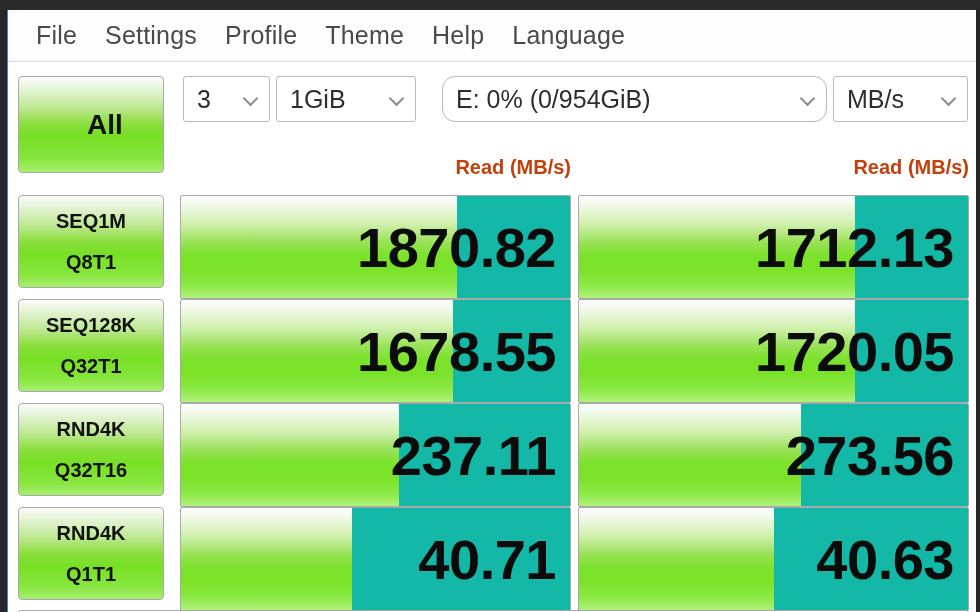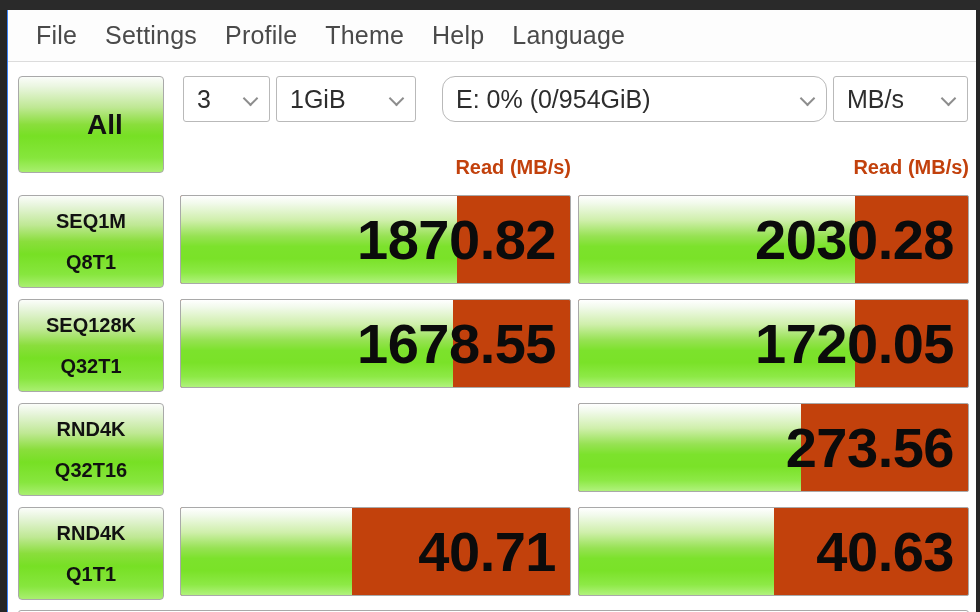--- a/index.html
+++ b/index.html
@@ -202,25 +202,25 @@
     font-weight: bold;
     color: #111111;
     line-height: 1.25;
     margin-top: 16px;
   }
 
   .score-panel {
     position: absolute;
     top: 0;
     width: 391px;
-    height: 89px;
+    height: 104px;
     border: 1px solid #a9a9a9;
     border-radius: 2px;
     box-sizing: border-box;
-    background: #c2410c;
+    background: #14b8a6;
     overflow: hidden;
     cursor: default;
   }
   .score-panel.read  { left: 162px; }
   .score-panel.write { left: 560px; }
 
   .score-fill {
     position: absolute;
     left: 0;
     top: 0;
@@ -314,21 +314,21 @@
       <div class="test-label">
         <span class="tl-main">SEQ1M</span>
         <span class="tl-sub">Q8T1</span>
       </div>
       <div class="score-panel read">
         <div class="score-fill" style="width: 71%;"></div>
         <div class="score-value">1870.82</div>
       </div>
       <div class="score-panel write">
         <div class="score-fill" style="width: 71%;"></div>
-        <div class="score-value">2030.28</div>
+        <div class="score-value">1712.13</div>
       </div>
     </div>
 
     <div class="result-row" id="row-1">
       <div class="test-label">
         <span class="tl-main">SEQ128K</span>
         <span class="tl-sub">Q32T1</span>
       </div>
       <div class="score-panel read">
         <div class="score-fill" style="width: 70%;"></div>
@@ -338,20 +338,24 @@
         <div class="score-fill" style="width: 71%;"></div>
         <div class="score-value">1720.05</div>
       </div>
     </div>
 
     <div class="result-row" id="row-2">
       <div class="test-label">
         <span class="tl-main">RND4K</span>
         <span class="tl-sub">Q32T16</span>
       </div>
+      <div class="score-panel read">
+        <div class="score-fill" style="width: 56%;"></div>
+        <div class="score-value">237.11</div>
+      </div>
       <div class="score-panel write">
         <div class="score-fill" style="width: 57%;"></div>
         <div class="score-value">273.56</div>
       </div>
     </div>
 
     <div class="result-row" id="row-3">
       <div class="test-label">
         <span class="tl-main">RND4K</span>
         <span class="tl-sub">Q1T1</span>

